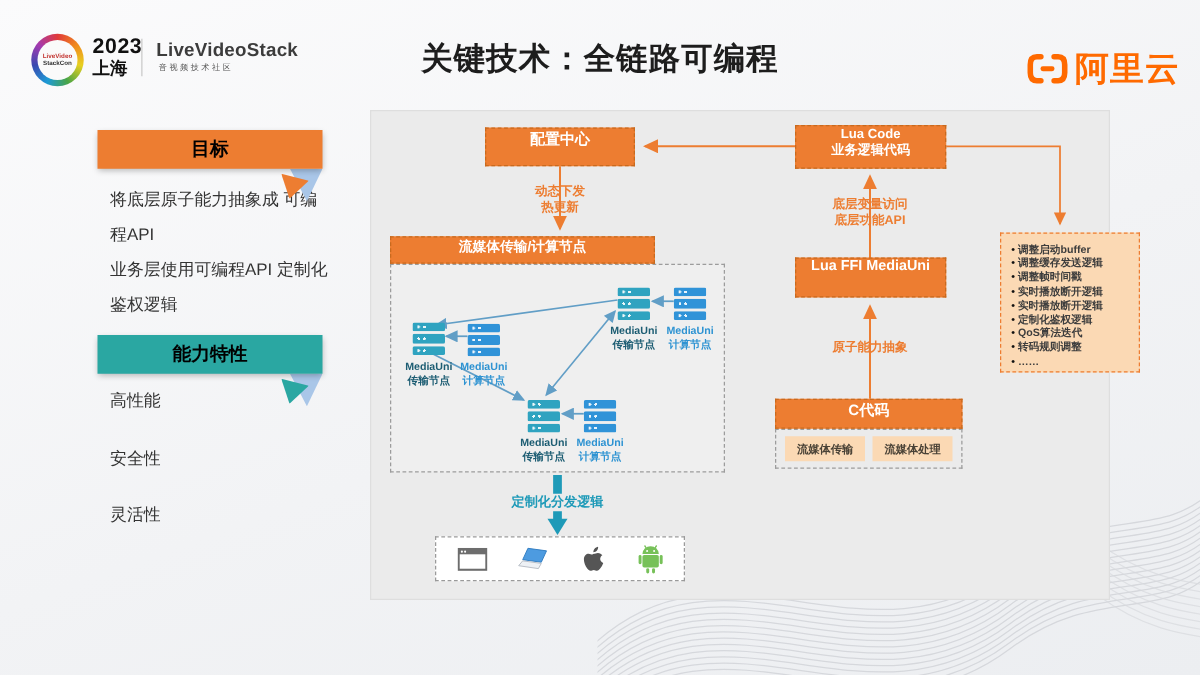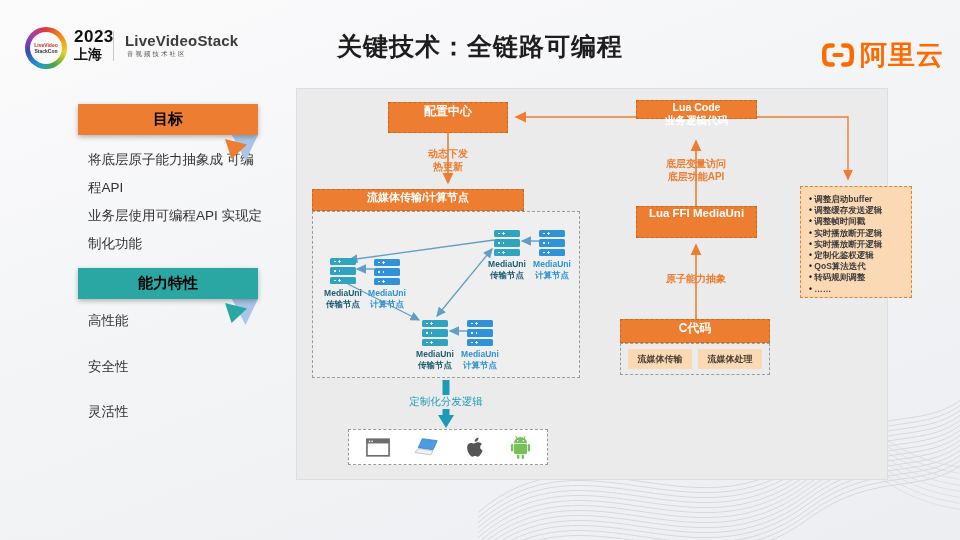--- a/index.html
+++ b/index.html
@@ -56,21 +56,21 @@
   .nlabel { width:50px; text-align:center; font-size:8.5px; font-weight:700; line-height:10.5px; z-index:3; }
   .nlabel.t { color:#1D5D73; } .nlabel.c { color:#2E93D2; }
   .chip { background:#FBD9B4; color:#4a4236; font-size:9px; font-weight:700;
           display:flex; align-items:center; justify-content:center; z-index:3; }
   .cbody { left:620px; top:343px; width:150px; height:32px; border:1px dashed #9c9c9c; z-index:2; }
   .features { left:800px; top:186px; width:112px; height:112px; background:#FBD9B4;
               border:1px dashed #ED7D31; padding:7px 4px 4px 8px; z-index:3; }
   .features li { list-style:none; font-size:8.5px; line-height:11.2px; color:#3d3d3d; font-weight:600; }
   .features li::before { content:"• "; color:#111; }
   .dist-label { left:400px; top:395px; width:92px; background:#EBEBEB; color:#1E9AB8;
-                font-size:10.5px; font-weight:400; text-align:center; z-index:3; }
+                font-size:10.5px; font-weight:700; text-align:center; z-index:3; }
   .devices { left:348px; top:429px; width:200px; height:36px; background:#fff;
              border:1px dashed #9a9a9a; display:flex; align-items:center; justify-content:center;
              gap:24px; z-index:3; }
   .waves { left:478px; top:372px; z-index:0; }
 </style>
 </head>
 <body>
 
 <div class="slide">
 
@@ -130,21 +130,21 @@
     <span class="txt">阿里云</span>
   </div>
 
   <div class="abs ribbon rb-goal">
     <span>目标</span>
   </div>
   <div class="abs fold-blue" style="left:232px;top:135px"></div>
   <div class="abs fold-front" style="left:225px;top:139px;background:#ED7D31"></div>
   <div class="abs goal-text">
     <p>将底层原子能力抽象成 可编程API</p>
-    <p>业务层使用可编程API 实现定制化功能</p>
+    <p>业务层使用可编程API 定制化鉴权逻辑</p>
   </div>
 
   <div class="abs ribbon rb-cap">
     <span>能力特性</span>
   </div>
   <div class="abs fold-blue" style="left:232px;top:299px"></div>
   <div class="abs fold-front" style="left:225px;top:303px;background:#2AA7A2"></div>
   <div class="abs cap-item" style="top:312px">高性能</div>
   <div class="abs cap-item" style="top:358px">安全性</div>
   <div class="abs cap-item" style="top:403px">灵活性</div>
@@ -177,21 +177,21 @@
     <path d="M492,249 L437,316" stroke="#2E7FB5" stroke-width="1.3" fill="none" marker-start="url(#mbs)" marker-end="url(#mb)"></path>
     <path d="M346,283 L419,320" stroke="#2E7FB5" stroke-width="1.3" fill="none" marker-end="url(#mb)"></path>
 
     <line x1="446" y1="380" x2="446" y2="416" stroke="#1E9AB8" stroke-width="7"></line>
     <polygon points="438,415 454,415 446,428" fill="#1E9AB8"></polygon>
   </svg>
 
   <div class="abs obox" style="left:388px;top:102px;width:120px;height:31px;font-size:12px">
     <span>配置中心</span>
   </div>
-  <div class="abs obox" style="left:636px;top:100px;width:121px;height:19px;font-size:10.5px;line-height:13px">
+  <div class="abs obox" style="left:636px;top:100px;width:121px;height:35px;font-size:10.5px;line-height:13px">
     <span>Lua Code</span>
     <span>业务逻辑代码</span>
   </div>
   <div class="abs olabel" style="left:408px;top:147px;width:80px">
     <div>动态下发</div>
     <div>热更新</div>
   </div>
 
   <div class="abs obox" style="left:312px;top:189px;width:212px;height:22px;font-size:11px">
     <span>流媒体传输/计算节点</span>

